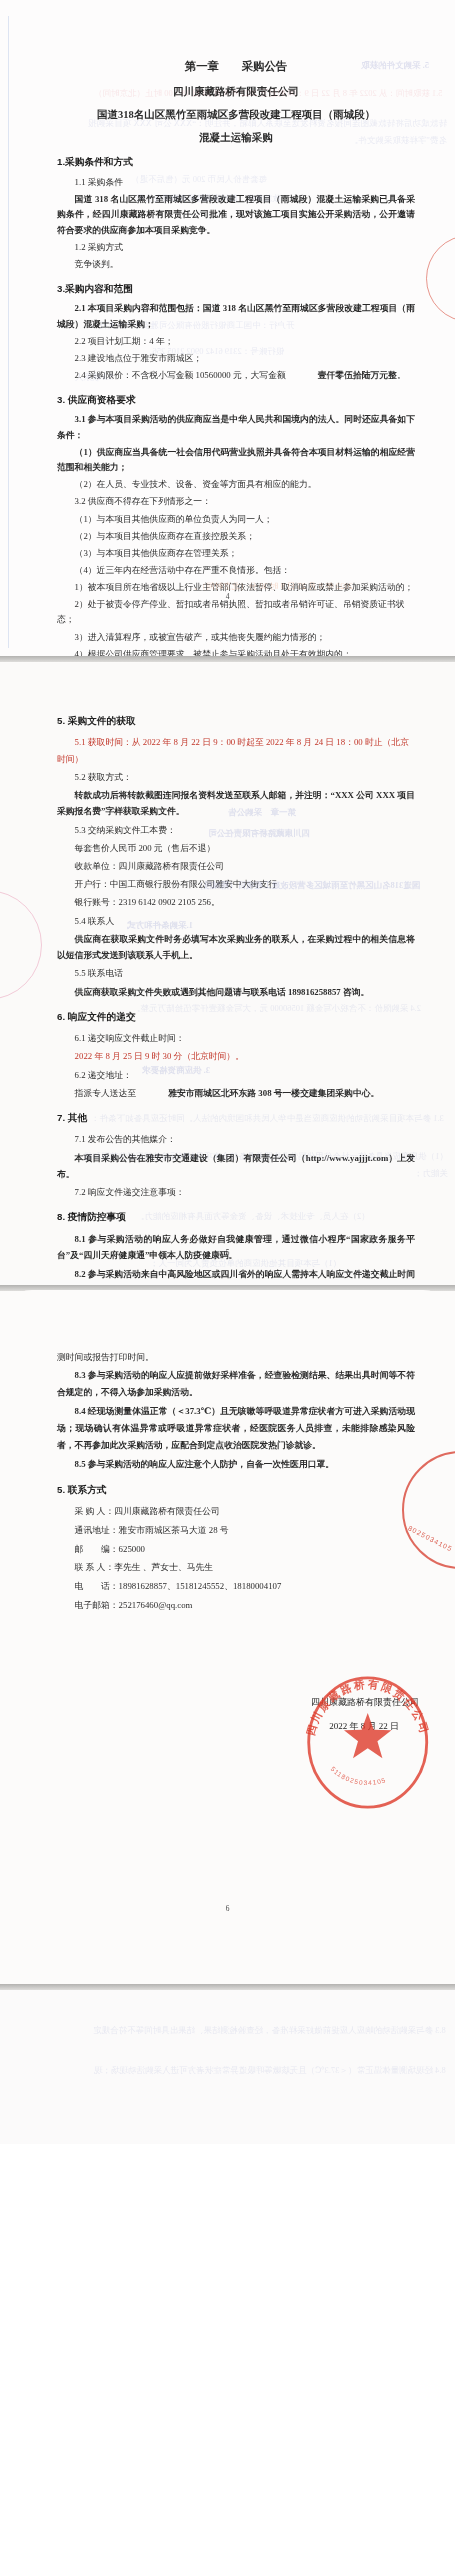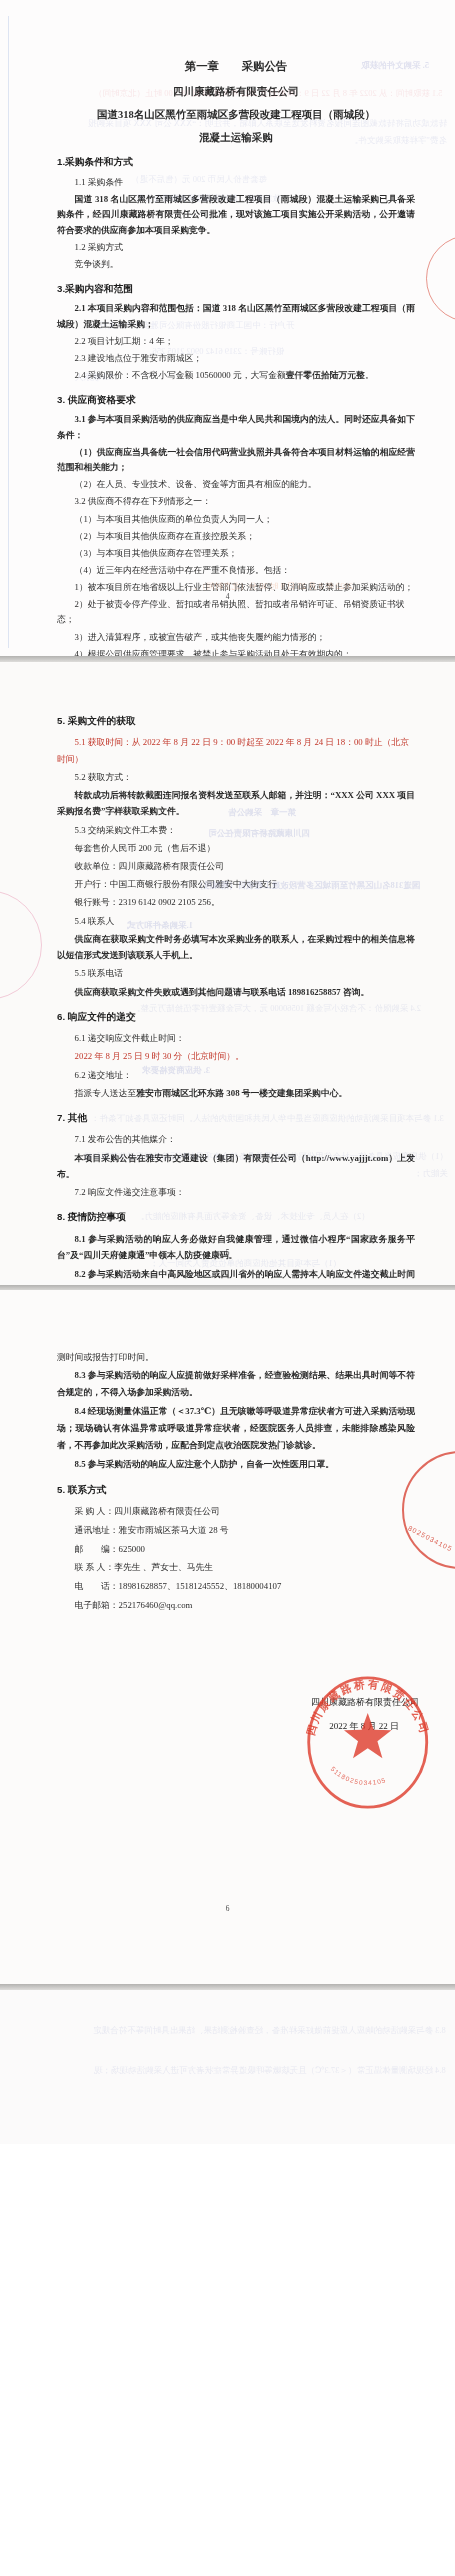--- a/index.html
+++ b/index.html
@@ -1,37 +1,37 @@
 <!DOCTYPE html>
 <html style="font-size:9px"><head>
 <meta charset="utf-8">
 <style>
   html,body{margin:0;padding:0;}
   body{width:455px;font-family:"Liberation Serif","DejaVu Serif",serif;color:#2b2b2b;background:#ffffff;}
   .doc{position:relative;width:455px;height:2144px;overflow:hidden;background:#fcfbfa;}
   .page{position:absolute;left:0;width:455px;}
   .pg1{top:0;height:656px;background:#fdfcfc;}
   .pg2{top:663px;height:622px;background:#fbfaf9;}
-  .pg3{top:1290px;height:694px;background:#fcfbfa;}
+  .pg3{top:1290px;height:694px;background:#fcfbfa;border-radius:32px;}
   .pg4{top:1990px;height:586px;background:#fbfafa;}
   .sep{position:absolute;left:0;width:455px;height:5.7px;background:linear-gradient(#b3b2b0,#dedddb);}
   .content{position:absolute;left:57px;width:358px;font-size:8.8px;}
   .c1{top:59px;line-height:15.4px;}
   .c2{top:41px;line-height:16.5px;}
   .c3{top:57px;line-height:17px;}
   .blk{margin:1.7px 0;}
   .ch{text-align:center;font-weight:bold;font-size:11.4px;font-family:"Liberation Sans","DejaVu Sans",sans-serif;margin:0 0 9px;}
   .t1{text-align:center;font-weight:bold;font-size:10.5px;margin:0 0 5.7px;line-height:17px;}
   .h{font-weight:bold;font-size:9.7px;font-family:"Liberation Sans","DejaVu Sans",sans-serif;margin:8.5px 0 5.1px;color:#1e1e1e;}
   .p{text-indent:2em;text-align:justify;font-weight:bold;}
   .s{text-indent:2em;}
   .n{text-indent:0;}
   .red{text-indent:2em;color:#c2372a;}
   .u{text-underline-offset:2.3px;}
-  .b{font-weight:bold;}
+  .b{font-weight:bold;padding-left:32px;}
   .pagenum{position:absolute;left:0;width:455px;text-align:center;font-size:7.4px;color:#444;}
   .sig{position:absolute;font-size:9px;color:#1d1d1d;white-space:nowrap;}
   .edge-line{position:absolute;left:8px;top:16px;width:1.1px;height:632px;background:#c3cfe9;opacity:.55;}
   
   .ring{position:absolute;border-radius:50%;}
   .ring-a{left:426px;top:235px;width:85px;height:85px;border:1.7px solid rgba(214,66,48,.55);}
   .ring-b{left:-68px;top:890px;width:108px;height:108px;border:1.7px solid rgba(228,130,165,.4);}
   .ring-c{left:402px;top:1451px;width:114px;height:114px;border:2.3px solid rgba(213,58,41,.75);}
   .ring-e{left:30px;top:2163px;width:117px;height:117px;border:1.7px solid rgba(230,140,160,.22);}
   .seal-code-c{position:absolute;left:406px;top:1535px;transform:rotate(27deg);color:rgba(211,58,40,.8);font-size:6.8px;letter-spacing:1.1px;font-family:"Liberation Sans",sans-serif;}

